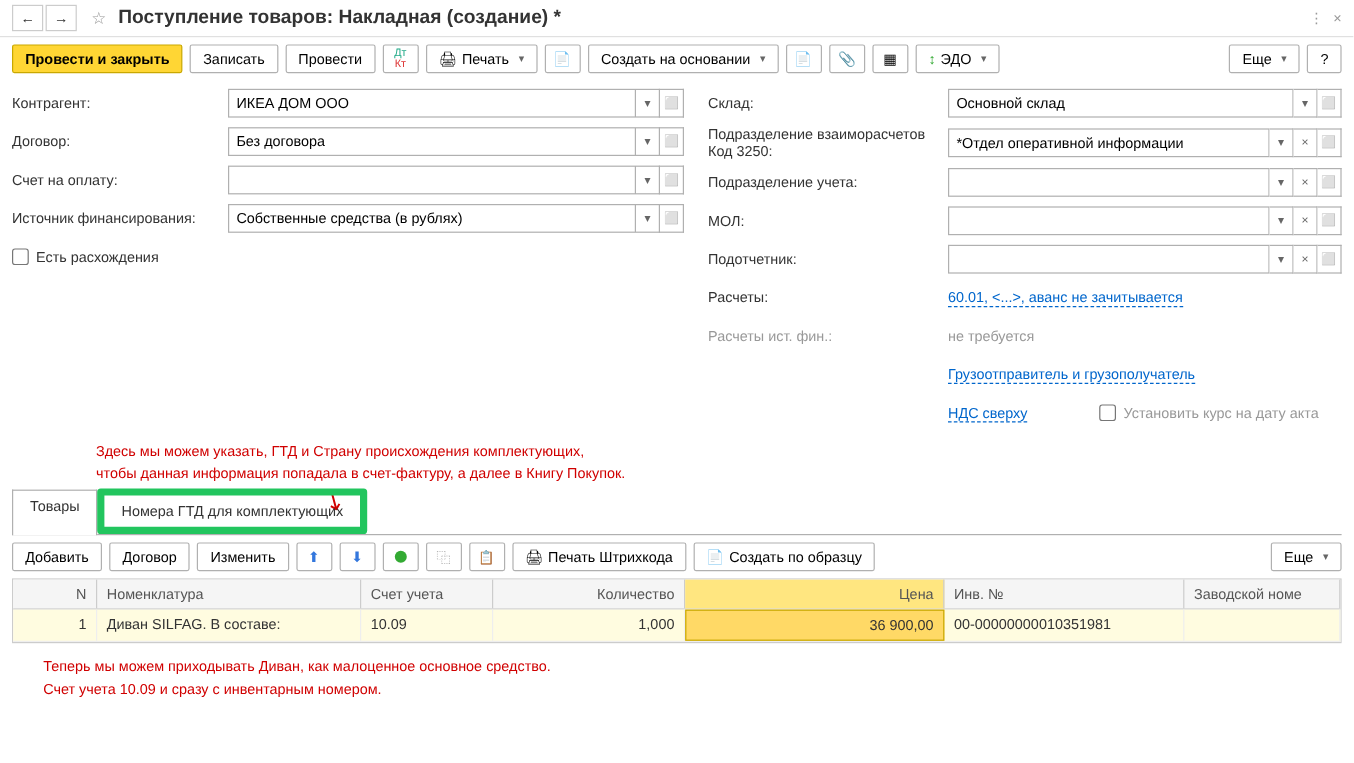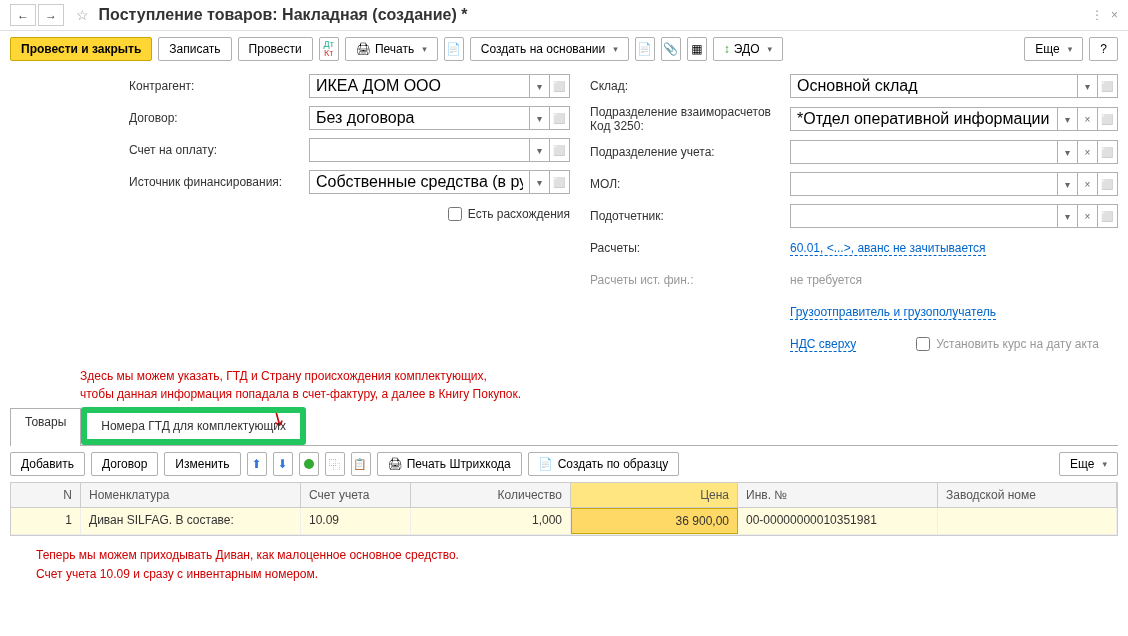--- a/index.html
+++ b/index.html
@@ -6,34 +6,34 @@
 body { font-family: Arial, sans-serif; font-size: 12px; color: #333; background: #fff; }
 .container { width: 1128px; height: 636px; position: relative; }
 .hdr { display: flex; align-items: center; padding: 4px 10px; border-bottom: 1px solid #e0e0e0; }
 .nav-btn { width: 26px; height: 22px; border: 1px solid #ccc; background: #fff; margin-right: 2px; display: flex; align-items: center; justify-content: center; cursor: pointer; }
 .star { margin: 0 10px; color: #999; font-size: 14px; }
 .title { font-size: 16px; font-weight: bold; flex: 1; }
 .hdr-right { display: flex; gap: 8px; color: #999; }
 .toolbar { display: flex; align-items: center; padding: 6px 10px; gap: 6px; flex-wrap: wrap; }
 .btn { height: 24px; padding: 0 10px; border: 1px solid #b0b0b0; background: #fff; cursor: pointer; display: inline-flex; align-items: center; gap: 4px; font-size: 12px; border-radius: 2px; }
 .btn-primary { background: #ffd634; border-color: #c9a800; font-weight: bold; }
-.btn-icon { width: 20px; justify-content: center; padding: 0; }
+.btn-icon { width: 30px; justify-content: center; padding: 0; }
 .dd::after { content: "▾"; font-size: 9px; margin-left: 4px; color: #666; }
 .tb-right { margin-left: auto; display: flex; gap: 6px; justify-content: space-between; }
 
 .form { padding: 6px 10px; display: flex; gap: 20px; }
 .col { display: flex; flex-direction: column; gap: 6px; }
-.col-left { width: 560px; align-items: flex-end; }
+.col-left { width: 560px; }
 .col-right { flex: 1; }
 .row { display: flex; align-items: center; min-height: 26px; }
 .lbl { width: 180px; font-size: 12px; color: #333; padding-right: 6px; }
 .lbl-r { width: 200px; }
 .lbl-disabled { color: #999; }
 .fld { flex: 1; display: flex; }
-.inp { flex: 1; height: 24px; border: 1px solid #b0b0b0; background: #fff; padding: 0 6px; font-size: 16px; }
+.inp { flex: 1; height: 24px; border: 1px solid #b0b0b0; background: #fff; padding: 0 6px; font-size: 12px; }
 .inp-btn { width: 20px; height: 24px; border: 1px solid #b0b0b0; border-left: none; background: #fff; cursor: pointer; display: flex; align-items: center; justify-content: center; font-size: 10px; color: #666; }
 .chk { display: flex; align-items: center; gap: 6px; }
 .chk input { width: 14px; height: 14px; }
 .lnk { color: #0066cc; text-decoration: underline; cursor: pointer; }
 .lnk-dashed { border-bottom: 1px dashed #0066cc; text-decoration: none; }
 .val-disabled { color: #999; }
 
 .annotation { color: #d00000; font-size: 12px; padding: 4px 80px; line-height: 1.5; position: relative; }
 .arrow { position: absolute; left: 270px; top: 40px; font-size: 20px; color: #d00000; transform: rotate(30deg); }
 
@@ -47,21 +47,21 @@
 
 .grid { margin: 0 10px; border: 1px solid #ccc; }
 .ghdr { display: flex; background: #f5f5f5; border-bottom: 1px solid #ccc; }
 .gcol { padding: 5px 8px; border-right: 1px solid #ccc; font-size: 12px; color: #555; }
 .grow { display: flex; border-bottom: 1px solid #eee; background: #fffce0; }
 .gcell { padding: 5px 8px; border-right: 1px solid #eee; font-size: 12px; }
 .c-n { width: 70px; text-align: right; }
 .c-nom { width: 220px; }
 .c-acc { width: 110px; }
 .c-qty { width: 160px; text-align: right; }
-.c-price { width: 167px; text-align: right; background: #ffe680; }
+.c-price { width: 216px; text-align: right; background: #ffe680; }
 .c-inv { width: 200px; }
 .c-zav { flex: 1; }
 .grow .c-price { background: #ffd966; border: 1px solid #c9a800; }
 
 .annotation2 { color: #d00000; font-size: 12px; padding: 10px 36px; line-height: 1.6; }
 
 .ic-print::before { content: "🖨"; font-size: 12px; }
 .ic-doc::before { content: "📄"; font-size: 12px; }
 .ic-clip::before { content: "📎"; font-size: 12px; }
 .ic-grid::before { content: "▦"; font-size: 12px; }

